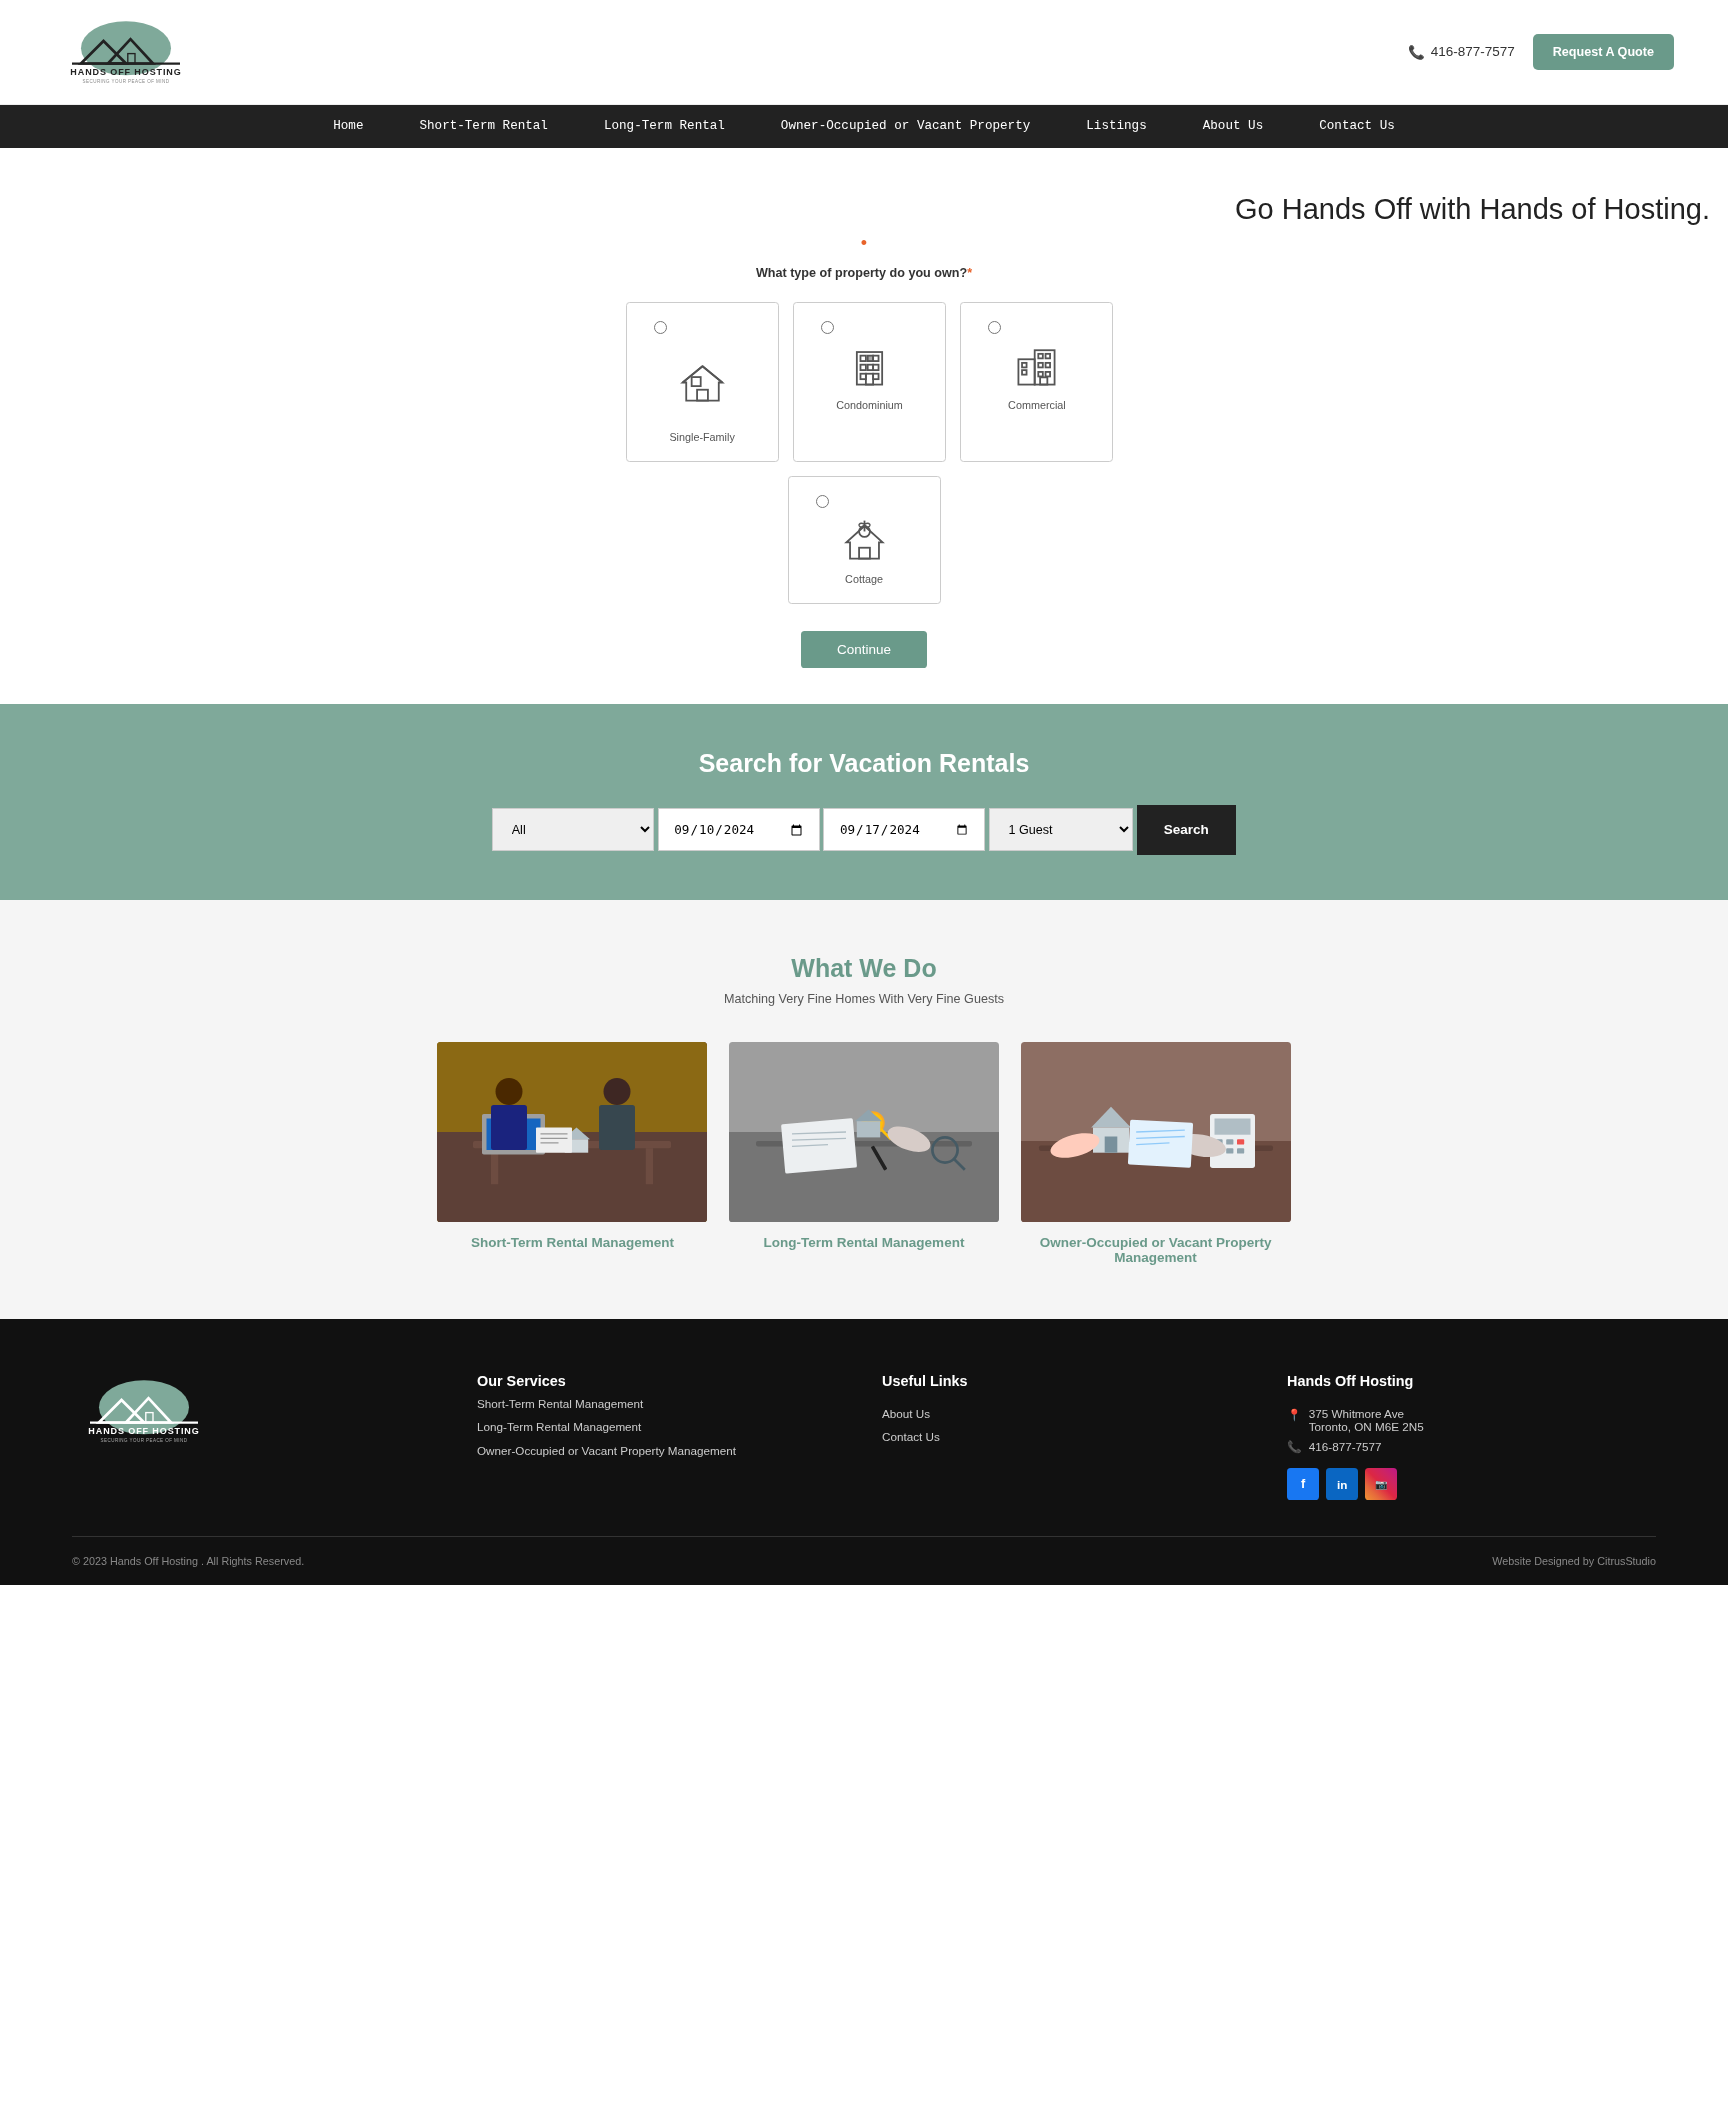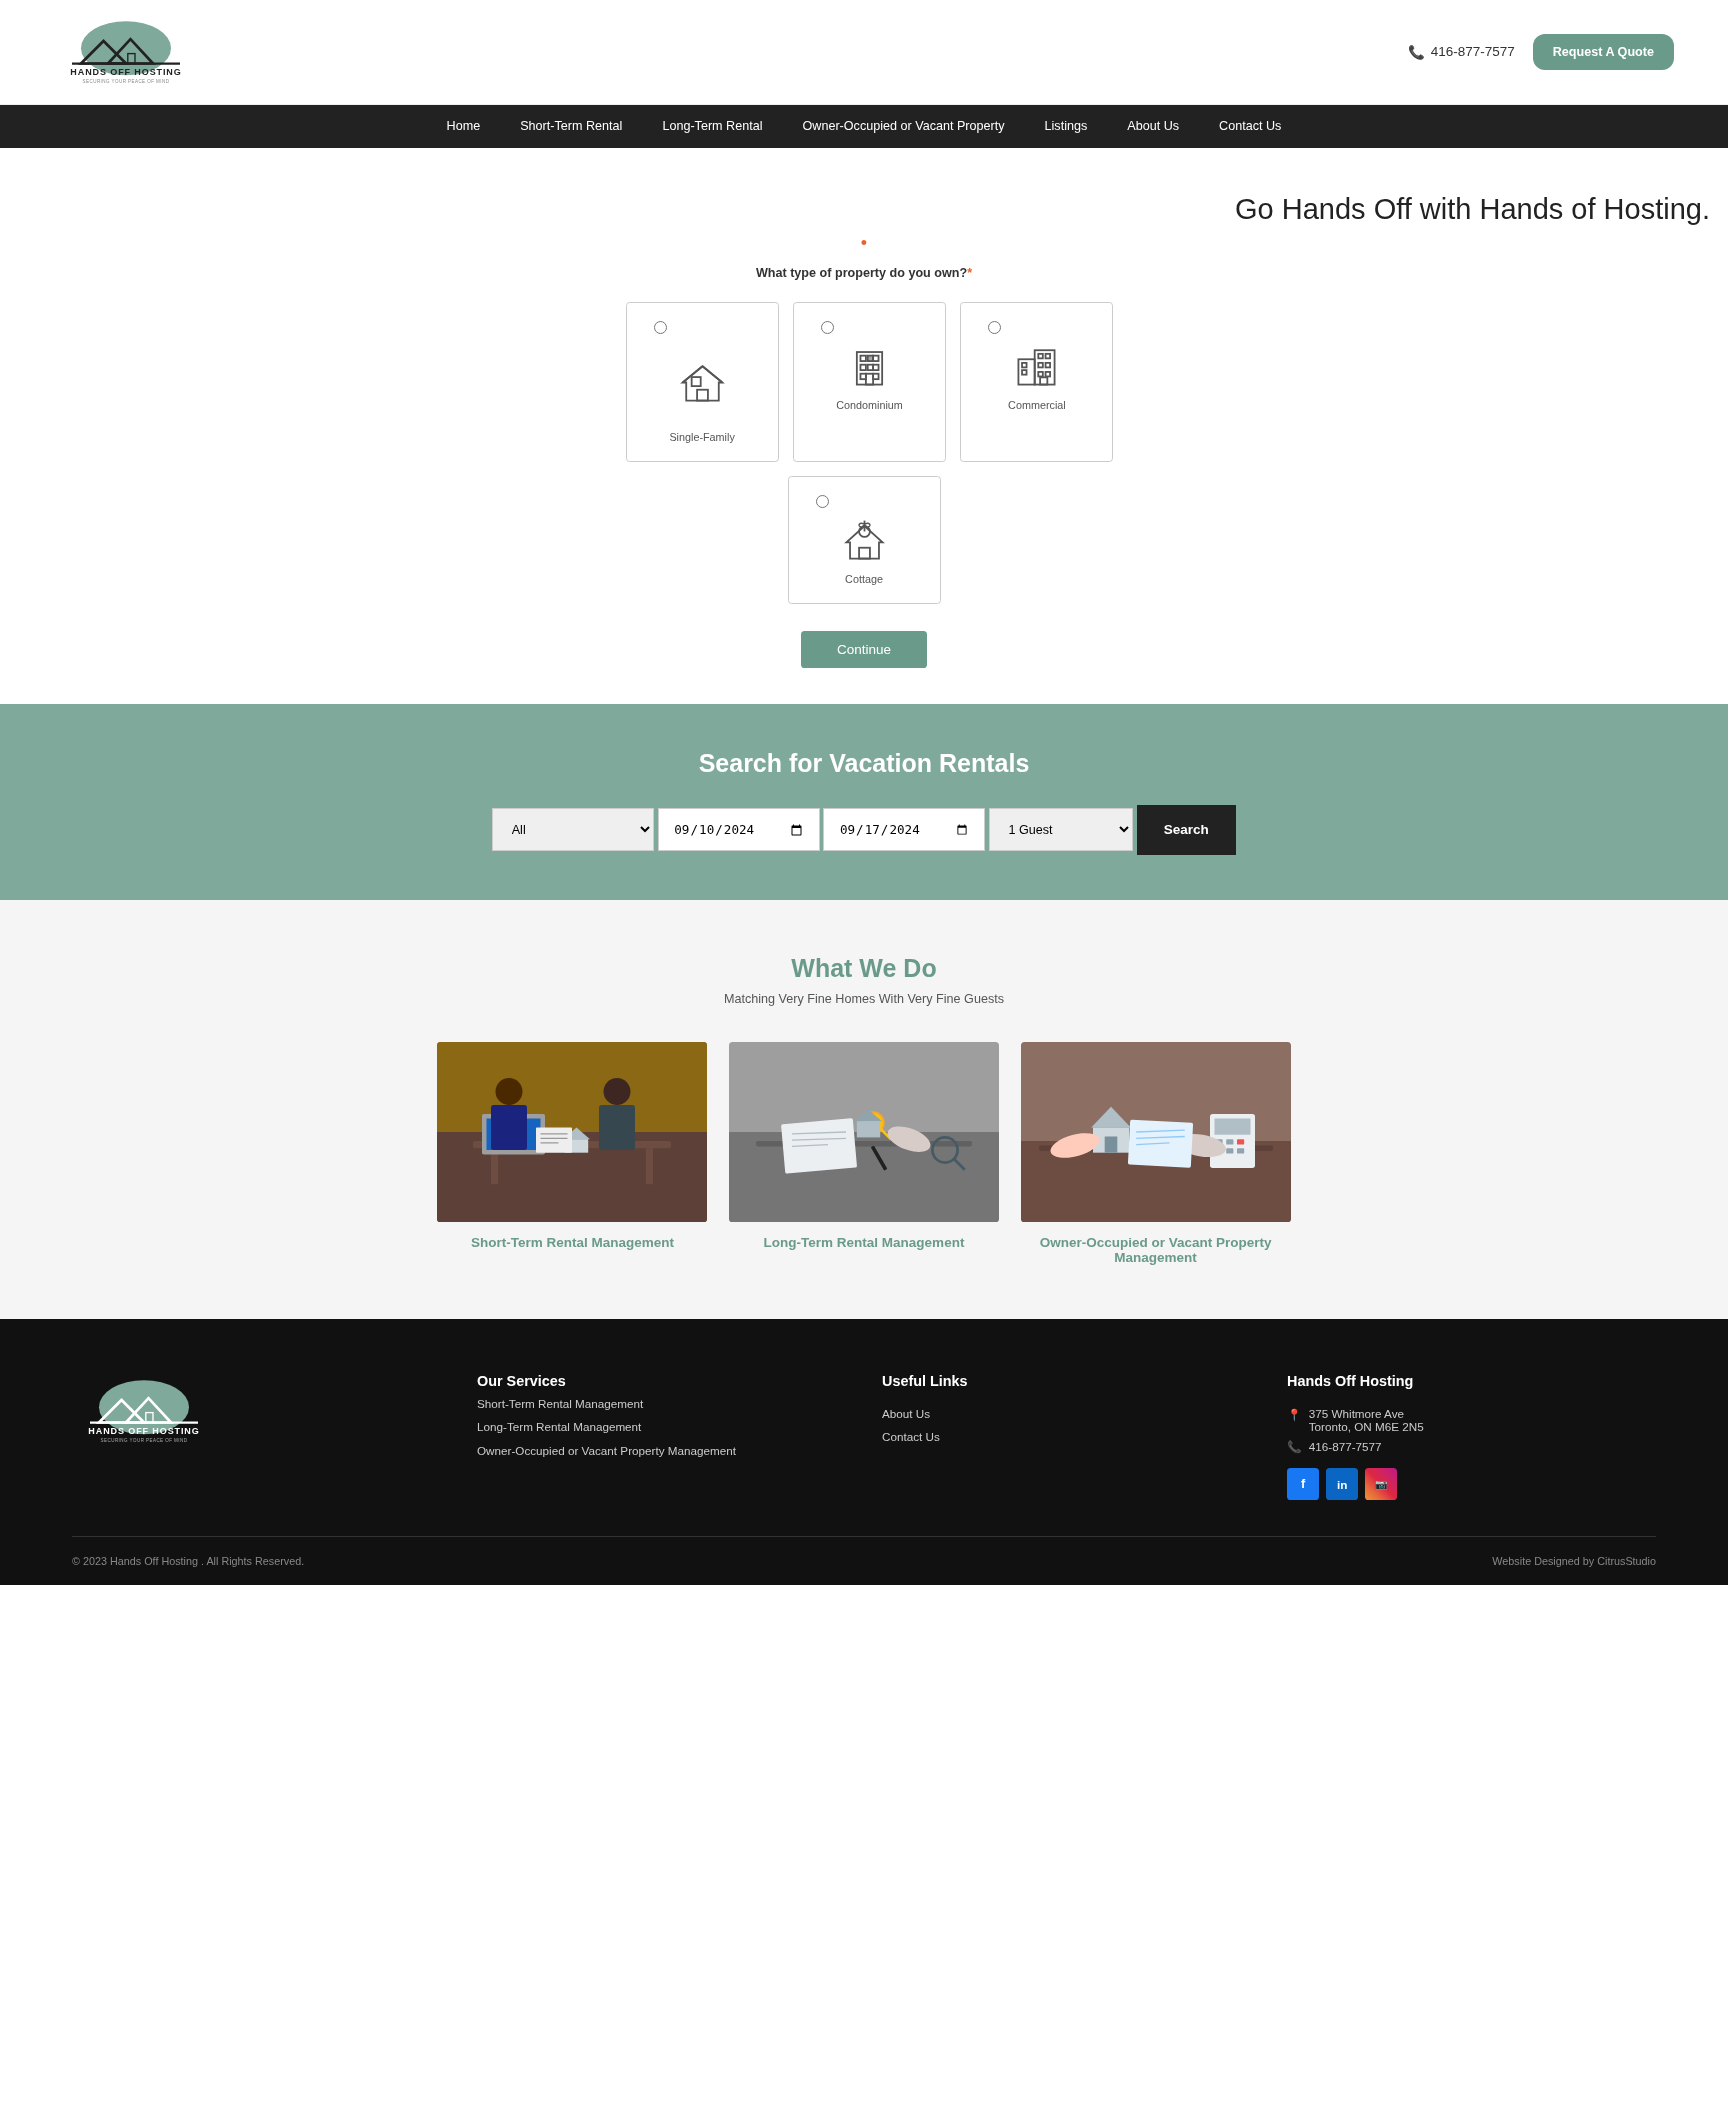--- a/index.html
+++ b/index.html
@@ -1,19 +1,19 @@
 <!DOCTYPE html>
 <html style="font-size:14.4px"><head>
   <meta charset="utf-8">
   <style>
     * { margin: 0; padding: 0; box-sizing: border-box; }
     body { font-family: Arial, sans-serif; background: #fff; color: #333; }
 
     
-    nav { background: #222; display: flex; justify-content: center; gap: 0; }
+    nav { background: #222; display: flex; justify-content: center; gap: 16px; font-family: Liberation Mono, monospace; }
     nav a { color: #fff; text-decoration: none; padding: 14.4px 20px; font-size: 12.6px; display: block; }
 
     
     footer { background: #111; color: #fff; padding: 54px 72px 27px; }
   </style>
 </head>
 <body>
 
 <header style="display:flex; justify-content:space-between; align-items:center; padding:14.4px 54px; background:#fff; border-bottom:0.9px solid #eee;">
   <div>
@@ -31,21 +31,21 @@
 
       <text x="80" y="68" text-anchor="middle" font-family="Arial" font-size="10" font-weight="bold" fill="#222" letter-spacing="1">HANDS OFF HOSTING</text>
       <text x="80" y="77" text-anchor="middle" font-family="Arial" font-size="5" fill="#888" letter-spacing="0.5">SECURING YOUR PEACE OF MIND</text>
     </svg>
   </div>
   <div style="display:flex; align-items:center; gap:18px;">
     <div style="display:flex; align-items:center; gap:5.4px; font-size:13.5px;">
       <span style="color:#6a9a8a;">📞</span>
       <span>416-877-7577</span>
     </div>
-    <button style="background:#6a9a8a; color:#fff; border:none; padding:10.8px 20px; border-radius:12px; cursor:pointer; font-size:12.6px; font-weight:bold;">Request A Quote</button>
+    <button style="background:#6a9a8a; color:#fff; border:none; padding:10.8px 20px; border-radius:5px; cursor:pointer; font-size:12.6px; font-weight:bold;">Request A Quote</button>
   </div>
 </header>
 
 <nav style="background:#222; display:flex; justify-content:center;">
   <a href="#" style="color:#fff; text-decoration:none; padding:14.4px 20px; font-size:12.6px;">Home</a>
   <a href="#" style="color:#fff; text-decoration:none; padding:14.4px 20px; font-size:12.6px;">Short-Term Rental</a>
   <a href="#" style="color:#fff; text-decoration:none; padding:14px 20px; font-size:12.6px;">Long-Term Rental</a>
   <a href="#" style="color:#fff; text-decoration:none; padding:14.4px 20px; font-size:12.6px;">Owner-Occupied or Vacant Property</a>
   <a href="#" style="color:#fff; text-decoration:none; padding:14.4px 20px; font-size:12.6px;">Listings</a>
   <a href="#" style="color:#fff; text-decoration:none; padding:14.4px 20px; font-size:12.6px;">About Us</a>

